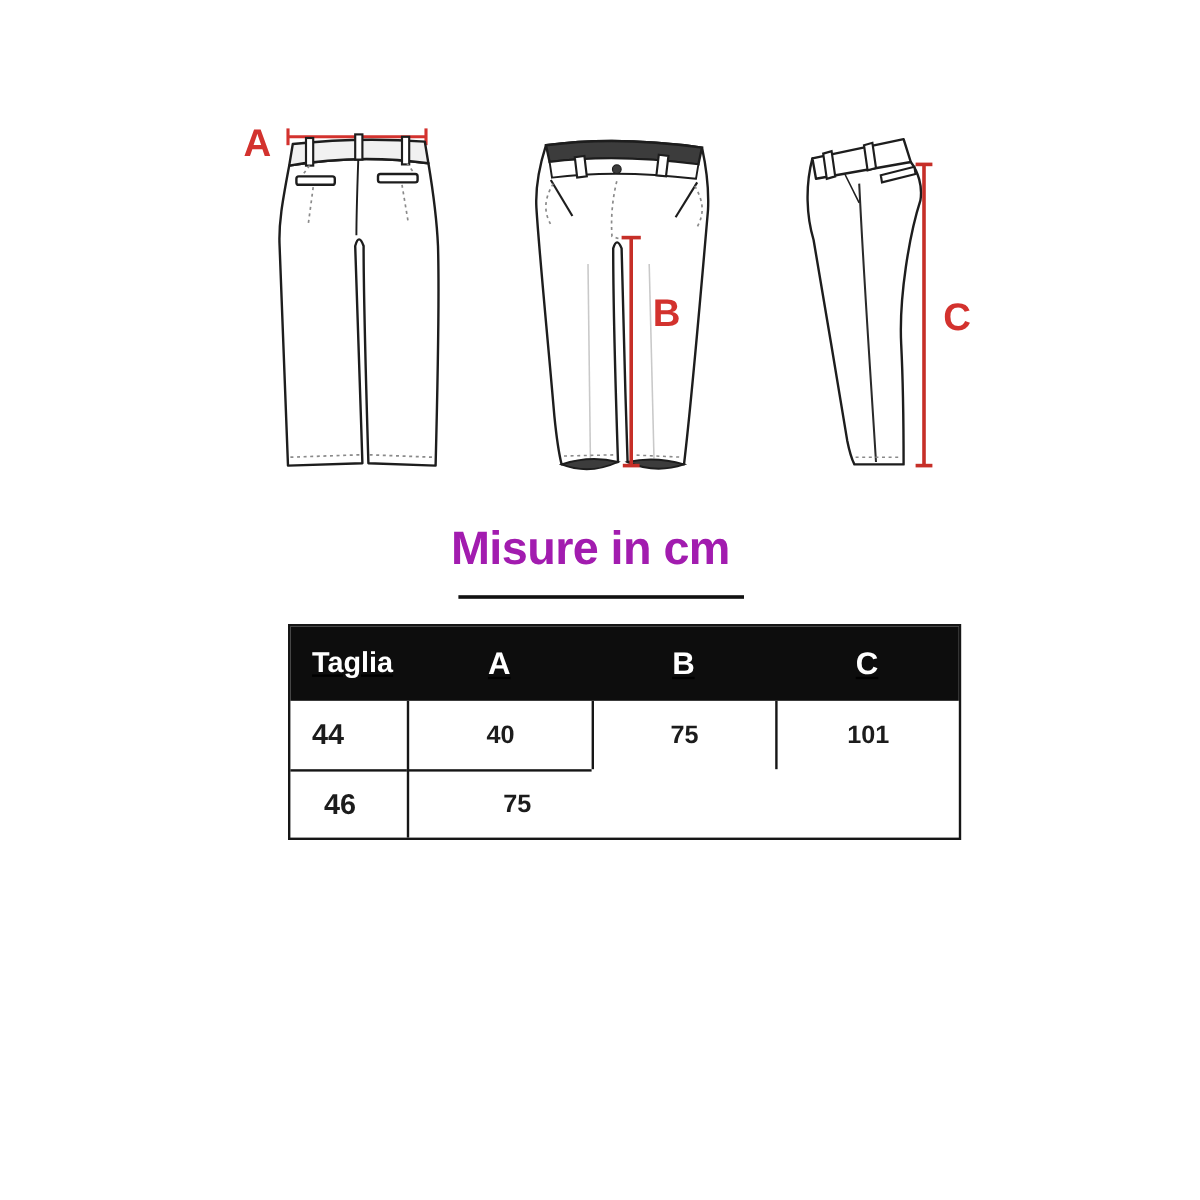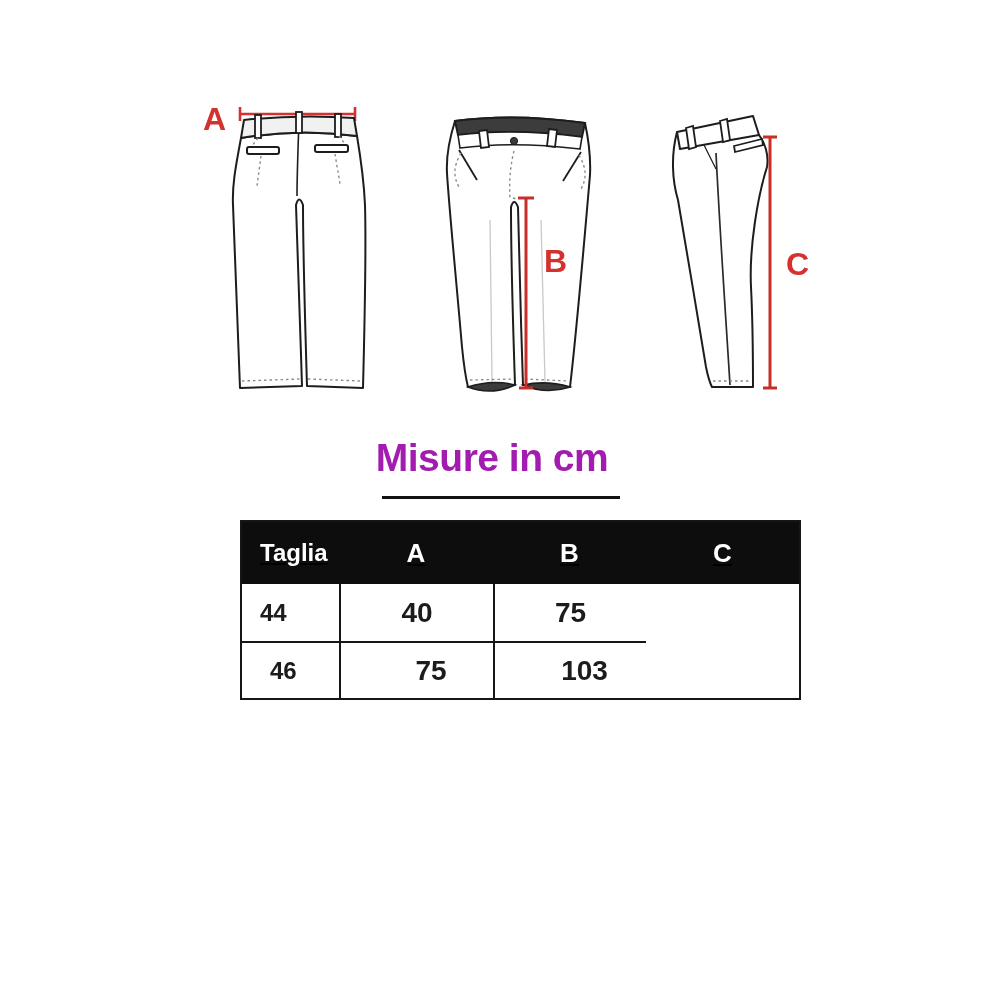--- a/index.html
+++ b/index.html
@@ -18,21 +18,21 @@
   .size-table{
     position:absolute;left:240px;top:520px;width:561px;
     border:2px solid #161616;box-sizing:border-box;background:#ffffff;
   }
   .t-row{display:grid;grid-template-columns:97px 154px 153px 153px;}
   .t-header{background:#0d0d0d;height:62px;text-decoration:underline;}
   .t-header .t-cell{color:#ffffff;border:none;}
   .t-body-row{height:57px;}
   .t-cell{
     display:flex;align-items:center;justify-content:center;
-    font-weight:700;color:#1c1c1c;font-size:28px;box-sizing:border-box;
+    font-weight:700;color:#1c1c1c;font-size:21px;box-sizing:border-box;
   }
   .t-cell.first{justify-content:flex-start;padding-left:18px;font-size:24px;}
   .t-header .t-cell{font-size:26px;}
   .t-header .t-cell.first{font-size:24px;}
   .t-body-row .t-cell{border-left:2px solid #161616;text-align:right;}
   .t-body-row .t-cell.first{border-left:none;font-size:24px;}
   .t-body-row + .t-body-row .t-cell{border-top:2px solid #161616;padding-left:28px;}
   svg text.ref-label{font-family:"Liberation Sans",sans-serif;font-weight:700;font-size:32px;}
 </style>
 </head>
@@ -167,21 +167,21 @@
     <div class="t-row t-header">
       <div class="t-cell first">Taglia</div>
       <div class="t-cell">A</div>
       <div class="t-cell">B</div>
       <div class="t-cell">C</div>
     </div>
     <div class="t-row t-body-row">
       <div class="t-cell first">44</div>
       <div class="t-cell">40</div>
       <div class="t-cell">75</div>
+      <div class="t-cell">101</div>
     </div>
     <div class="t-row t-body-row">
       <div class="t-cell first">46</div>
       <div class="t-cell">75</div>
-      <div class="t-cell">103</div>
     </div>
   </div>
 
 </div>
 
 </body></html>

